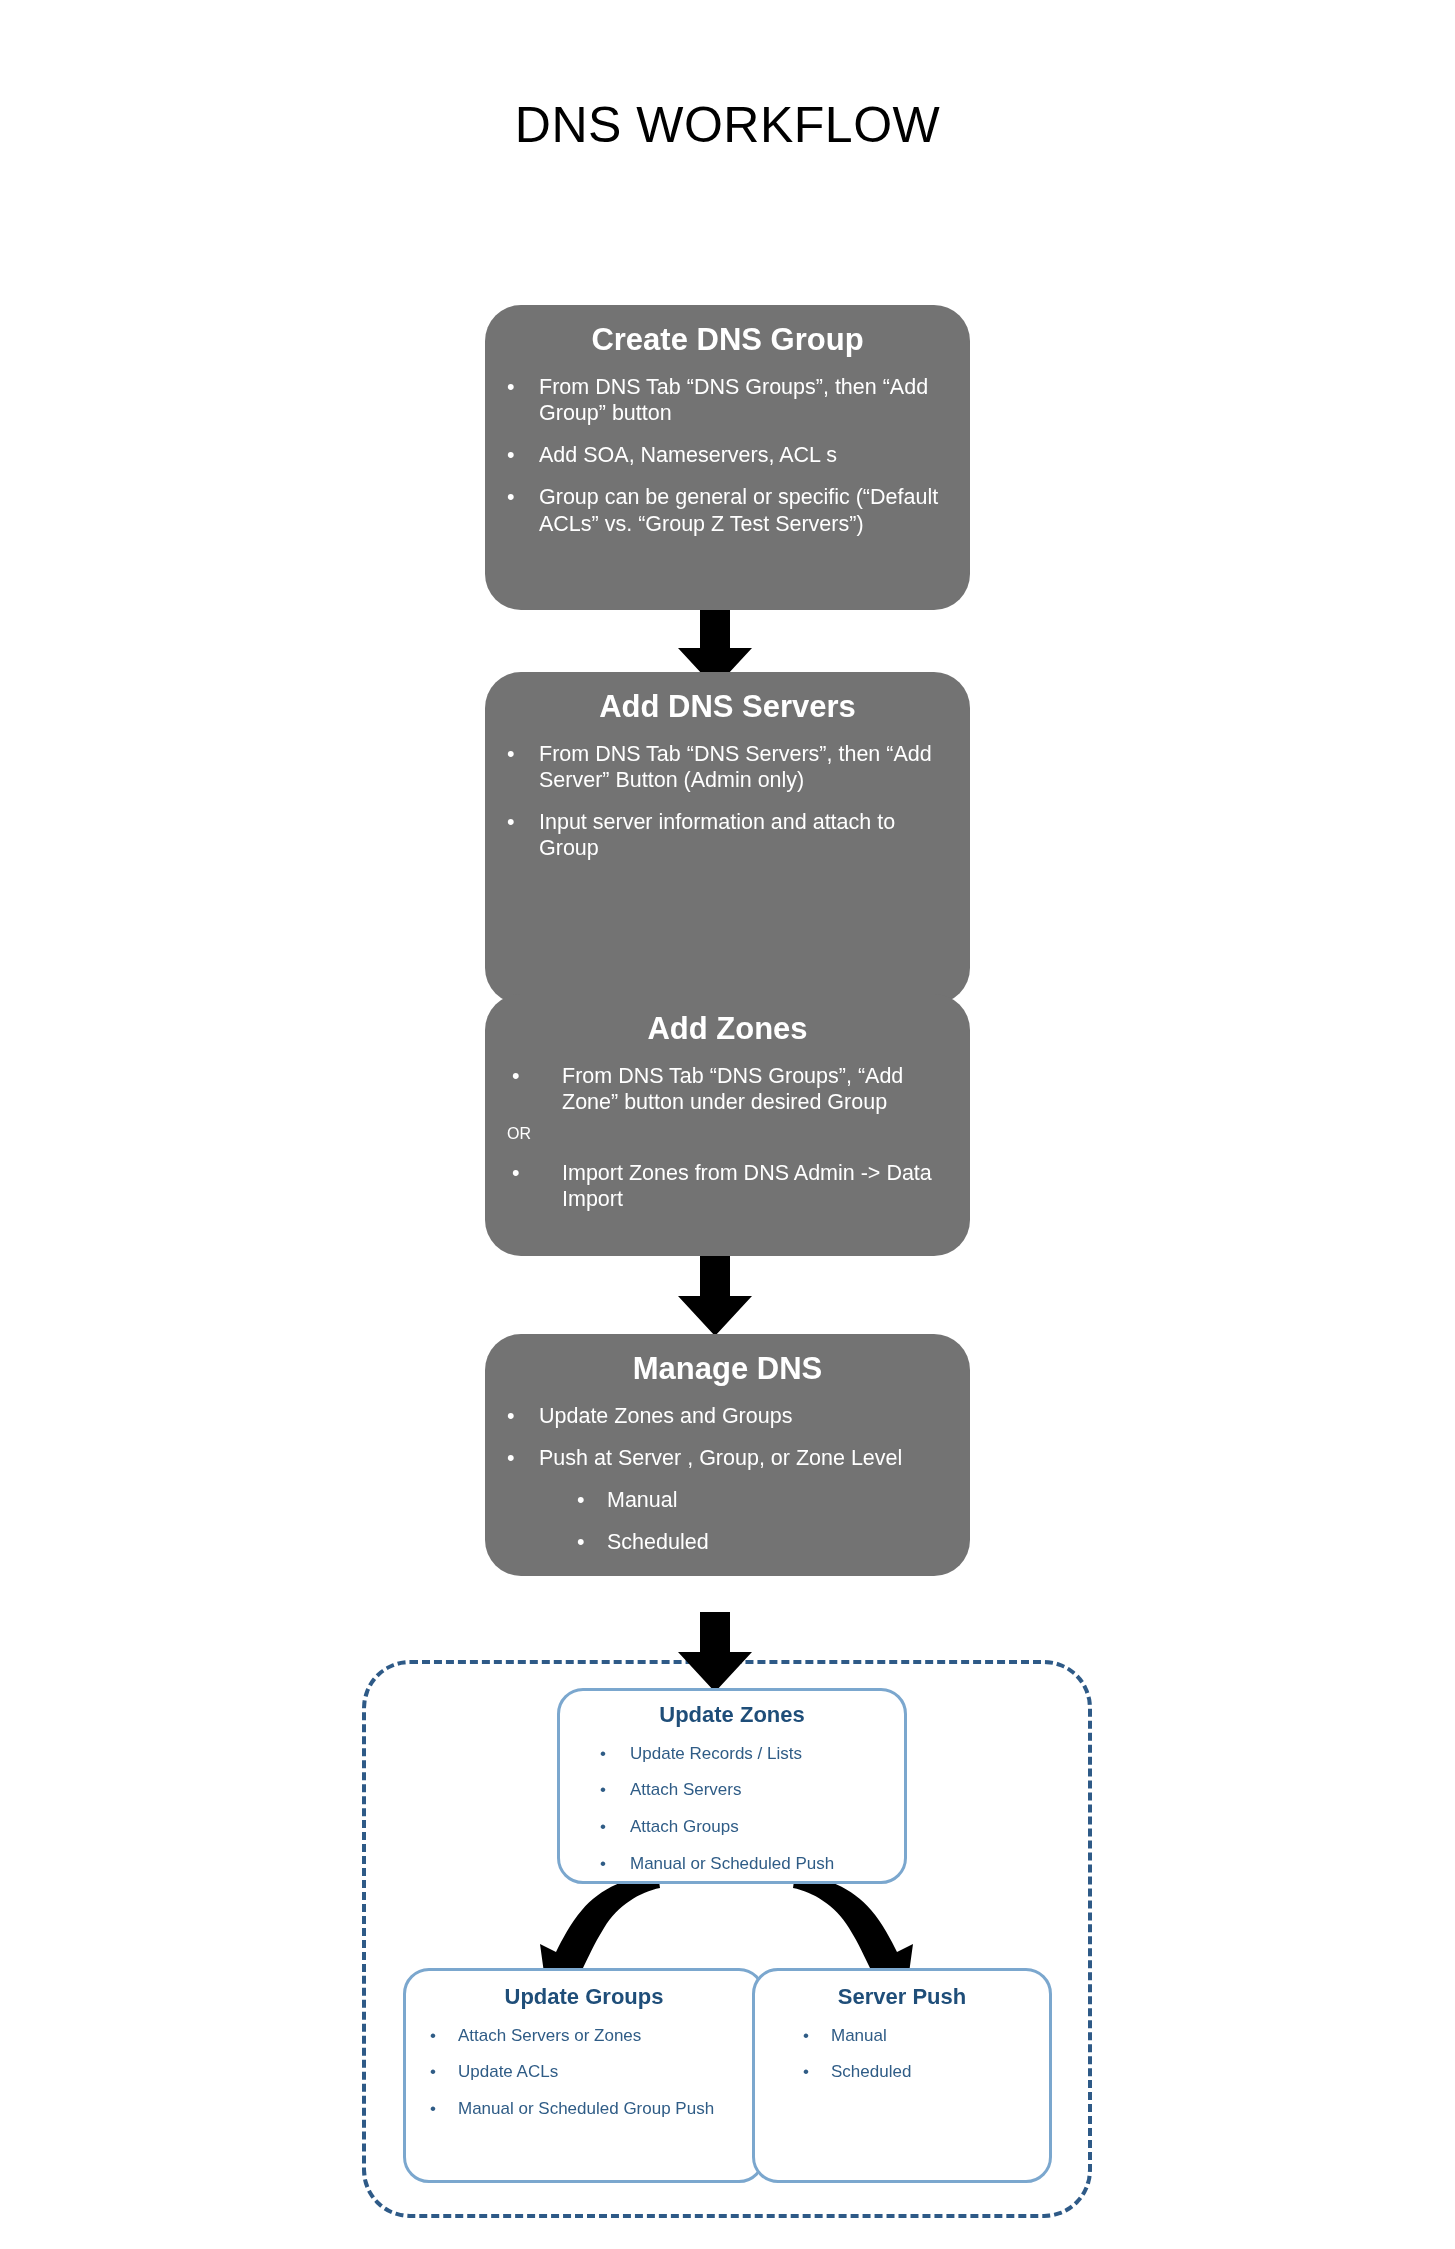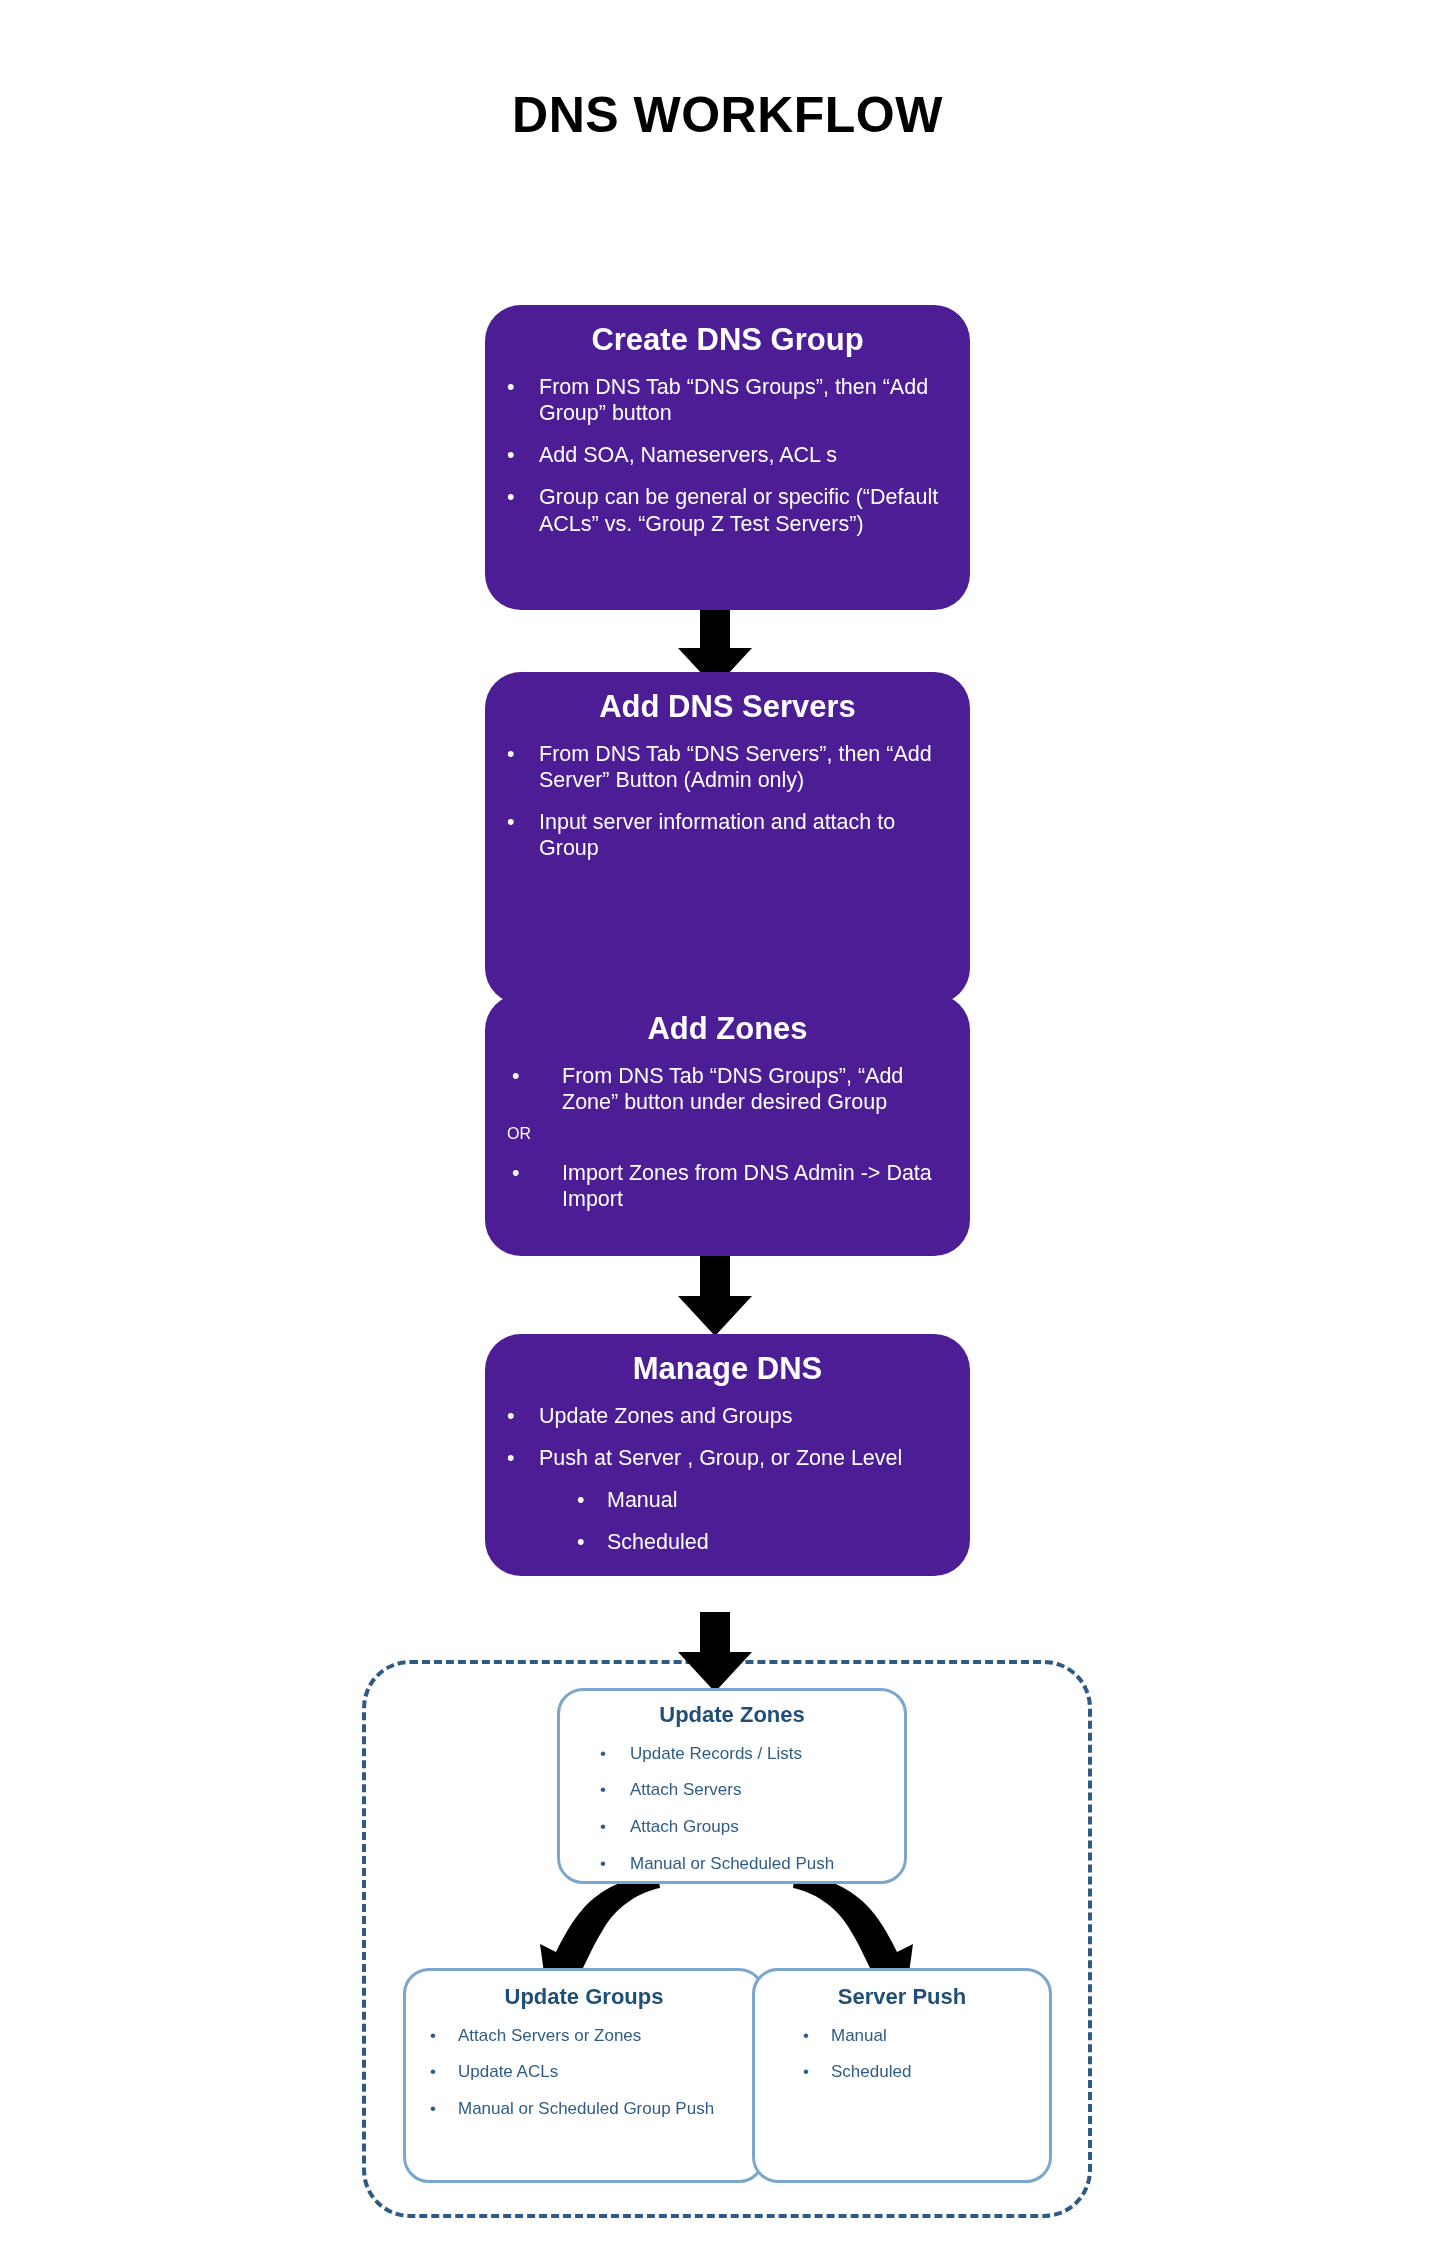--- a/index.html
+++ b/index.html
@@ -20,39 +20,39 @@
     position: absolute;
     left: 0; top: 0;
     width: 1455px;
     height: 2249px;
   }
 
   
   .page-title {
     position: absolute;
     left: 0;
-    top: 88px;
+    top: 98px;
     width: 1455px;
     text-align: center;
     font-size: 50px;
-    font-weight: 700;
+    font-weight: 400;
     color: #000000;
     letter-spacing: 0.5px;
     line-height: 1.1;
   }
 
   
   .node {
     position: absolute;
     box-sizing: border-box;
     border-radius: 36px;
   }
 
   .node.filled {
-    background: #4c1d95;
+    background: #737373;
     color: #ffffff;
     padding: 18px 22px 16px 22px;
   }
 
   .node.outlined {
     background: #ffffff;
     border: 3px solid #7BA7CE;
     color: #1F4E79;
     border-radius: 26px;
   }

